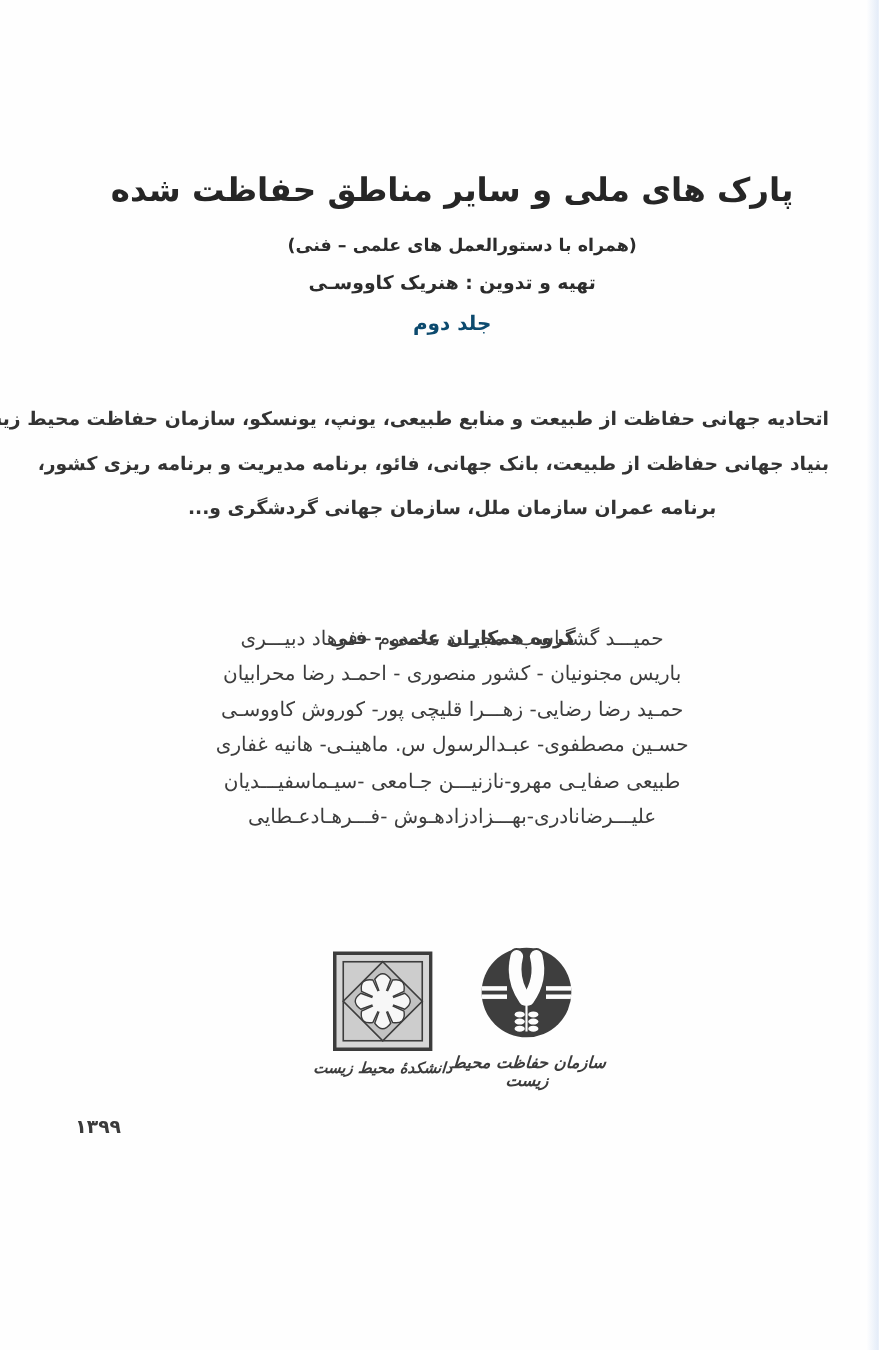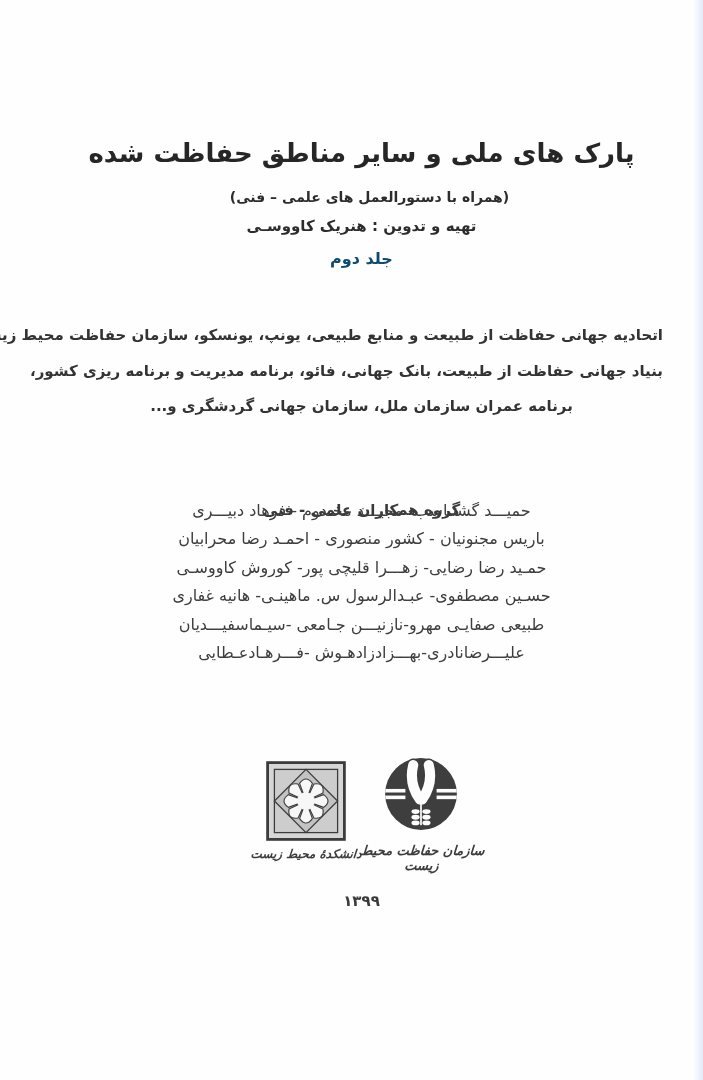--- a/index.html
+++ b/index.html
@@ -55,21 +55,21 @@
   .logo-college{left:206px;top:760px;width:80px;height:82px;}
   .logo-doe{left:322px;top:755px;width:78px;height:78px;}
   .caption{
     position:absolute;direction:rtl;text-align:center;
     font-style:italic;font-weight:600;color:#3c3c3c;
     transform:skewX(-4deg);
   }
   .caption-doe{left:282px;top:843px;width:160px;font-size:13px;}
   .caption-college{left:188px;top:847px;width:116px;font-size:12px;}
   .year{
-    position:absolute;top:892px;left:0;right:0;text-align:center;
+    position:absolute;top:892px;left:0;right:0;text-align:left;
     font-size:15px;font-weight:600;color:#3a3a3a;letter-spacing:2px;
   }
 </style>
 </head>
 <body>
 
 <div class="page">
 
   <div class="content">
 

